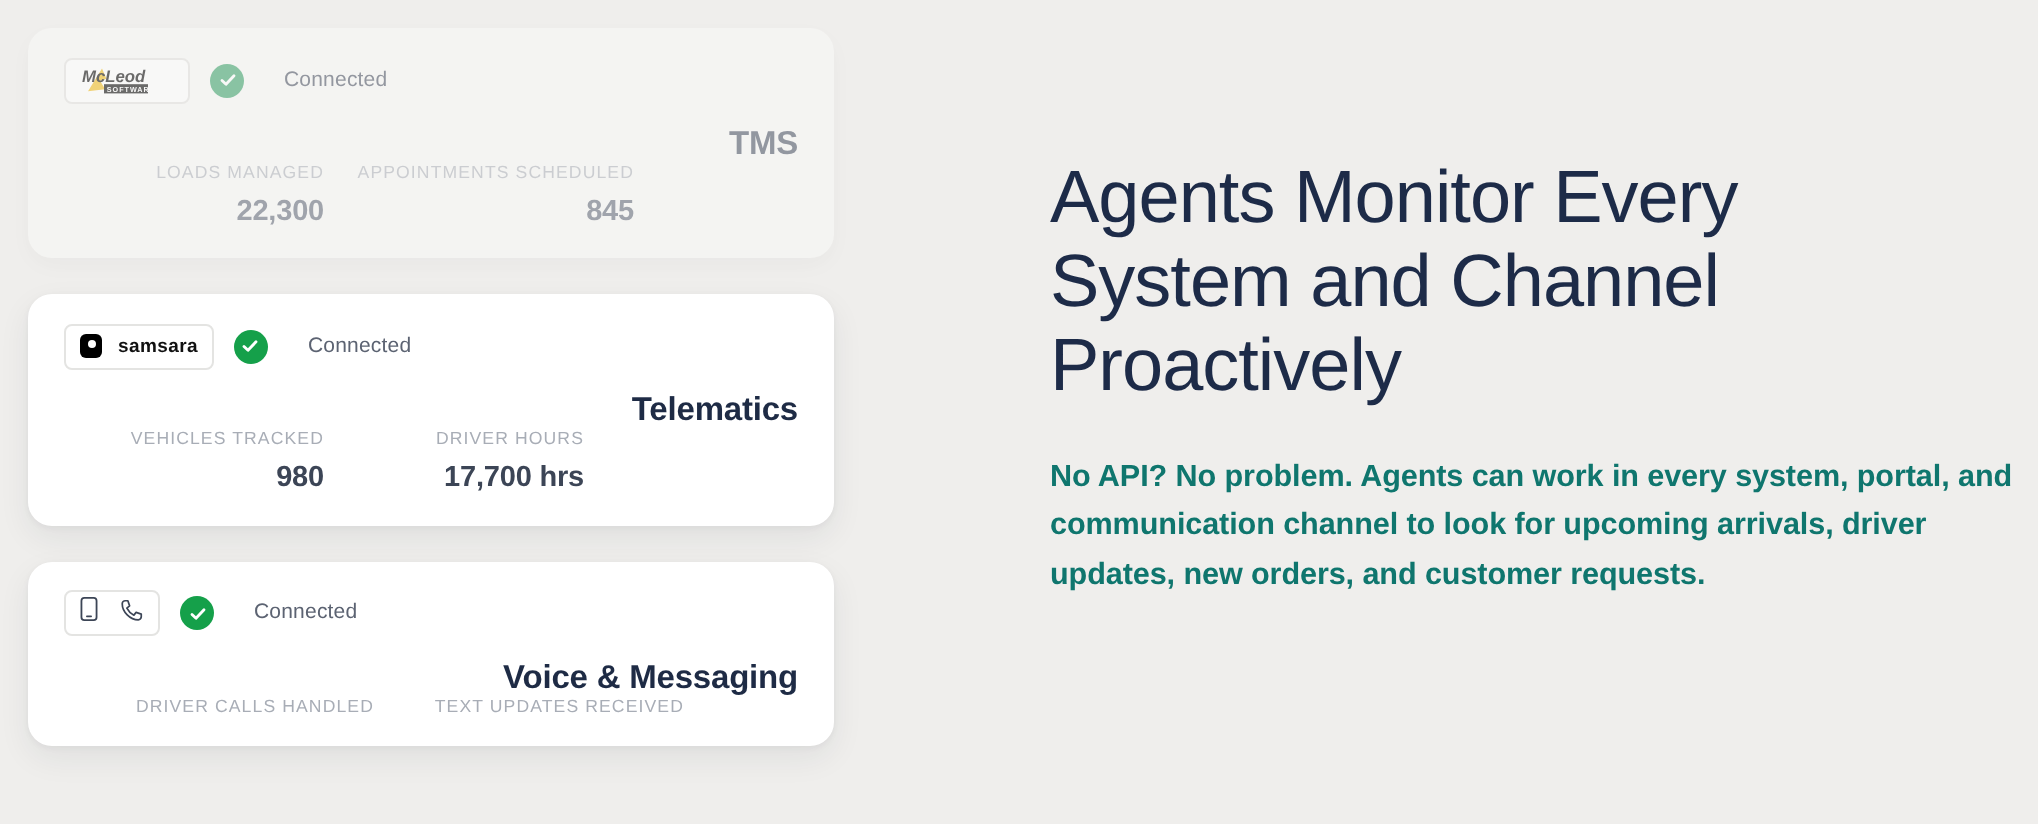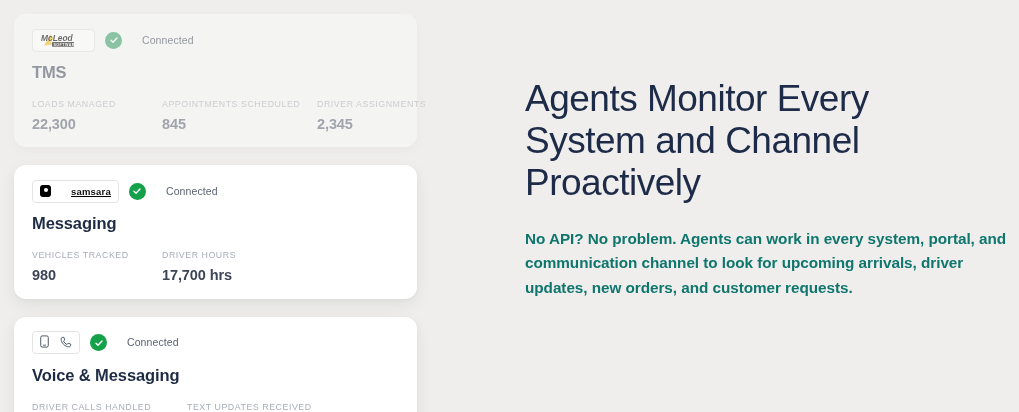--- a/index.html
+++ b/index.html
@@ -36,20 +36,21 @@
 
   .sys-card {
     position: relative;
     width: 403px;
     background: #ffffff;
     border-radius: 12px;
     padding: 14px 18px 16px 18px;
     margin-bottom: 18px;
     box-shadow: 0 6px 16px rgba(30, 36, 50, 0.07),
                 0 1px 3px rgba(30, 36, 50, 0.05);
+    text-align: right;
   }
 
   
   .sys-card.faded {
     background: #f8f8f6;
     opacity: 0.62;
     box-shadow: 0 4px 12px rgba(30, 36, 50, 0.05);
   }
 
   
@@ -77,22 +78,21 @@
     position: relative;
     width: 47px;
     height: 17px;
     display: block;
   }
 
   
   .samsara-mark {
     display: inline-flex;
     align-items: center;
-    gap: 20px;
-    text-decoration: underline;
+    gap: 8px;
   }
   .samsara-glyph {
     width: 11px;
     height: 12px;
     background: #000000;
     border-radius: 3px;
     position: relative;
     flex: 0 0 auto;
   }
   .samsara-glyph::after {
@@ -152,21 +152,20 @@
     line-height: 1.15;
   }
   .faded .card-title {
     color: #5a6273;
     font-weight: 700;
   }
 
   
   .stats-row {
     display: flex;
-    margin-top: 18px;
   }
   .stat {
     flex: 0 0 auto;
     width: 130px;
   }
   .stat.wide { width: 155px; }
   .stat-label {
     font-size: 8.8px;
     letter-spacing: 0.55px;
     color: #a8adb6;
@@ -250,24 +249,20 @@
 
       <div class="stats-row">
         <div class="stat">
           <div class="stat-label">LOADS MANAGED</div>
           <div class="stat-value">22,300</div>
         </div>
         <div class="stat wide">
           <div class="stat-label">APPOINTMENTS SCHEDULED</div>
           <div class="stat-value">845</div>
         </div>
-        <div class="stat">
-          <div class="stat-label">DRIVER ASSIGNMENTS</div>
-          <div class="stat-value">2,345</div>
-        </div>
       </div>
     </div>
 
     <div class="sys-card">
       <div class="card-head">
 
         <div class="logo-chip">
           <span class="samsara-mark">
             <span class="samsara-glyph"></span>
             <span class="samsara-text">samsara</span>
@@ -277,21 +272,21 @@
         <div class="connected-pill">
           <span class="check-badge">
             <svg width="10" height="10" viewBox="0 0 12 12" xmlns="http://www.w3.org/2000/svg">
               <path d="M2.4 6.3 L4.8 8.6 L9.6 3.5" stroke="#ffffff" stroke-width="1.7" fill="none" stroke-linecap="round" stroke-linejoin="round"></path>
             </svg>
           </span>
           <span class="connected-label">Connected</span>
         </div>
       </div>
 
-      <div class="card-title">Messaging</div>
+      <div class="card-title">Telematics</div>
 
       <div class="stats-row">
         <div class="stat">
           <div class="stat-label">VEHICLES TRACKED</div>
           <div class="stat-value">980</div>
         </div>
         <div class="stat">
           <div class="stat-label">DRIVER HOURS</div>
           <div class="stat-value">17,700 hrs</div>
         </div>

